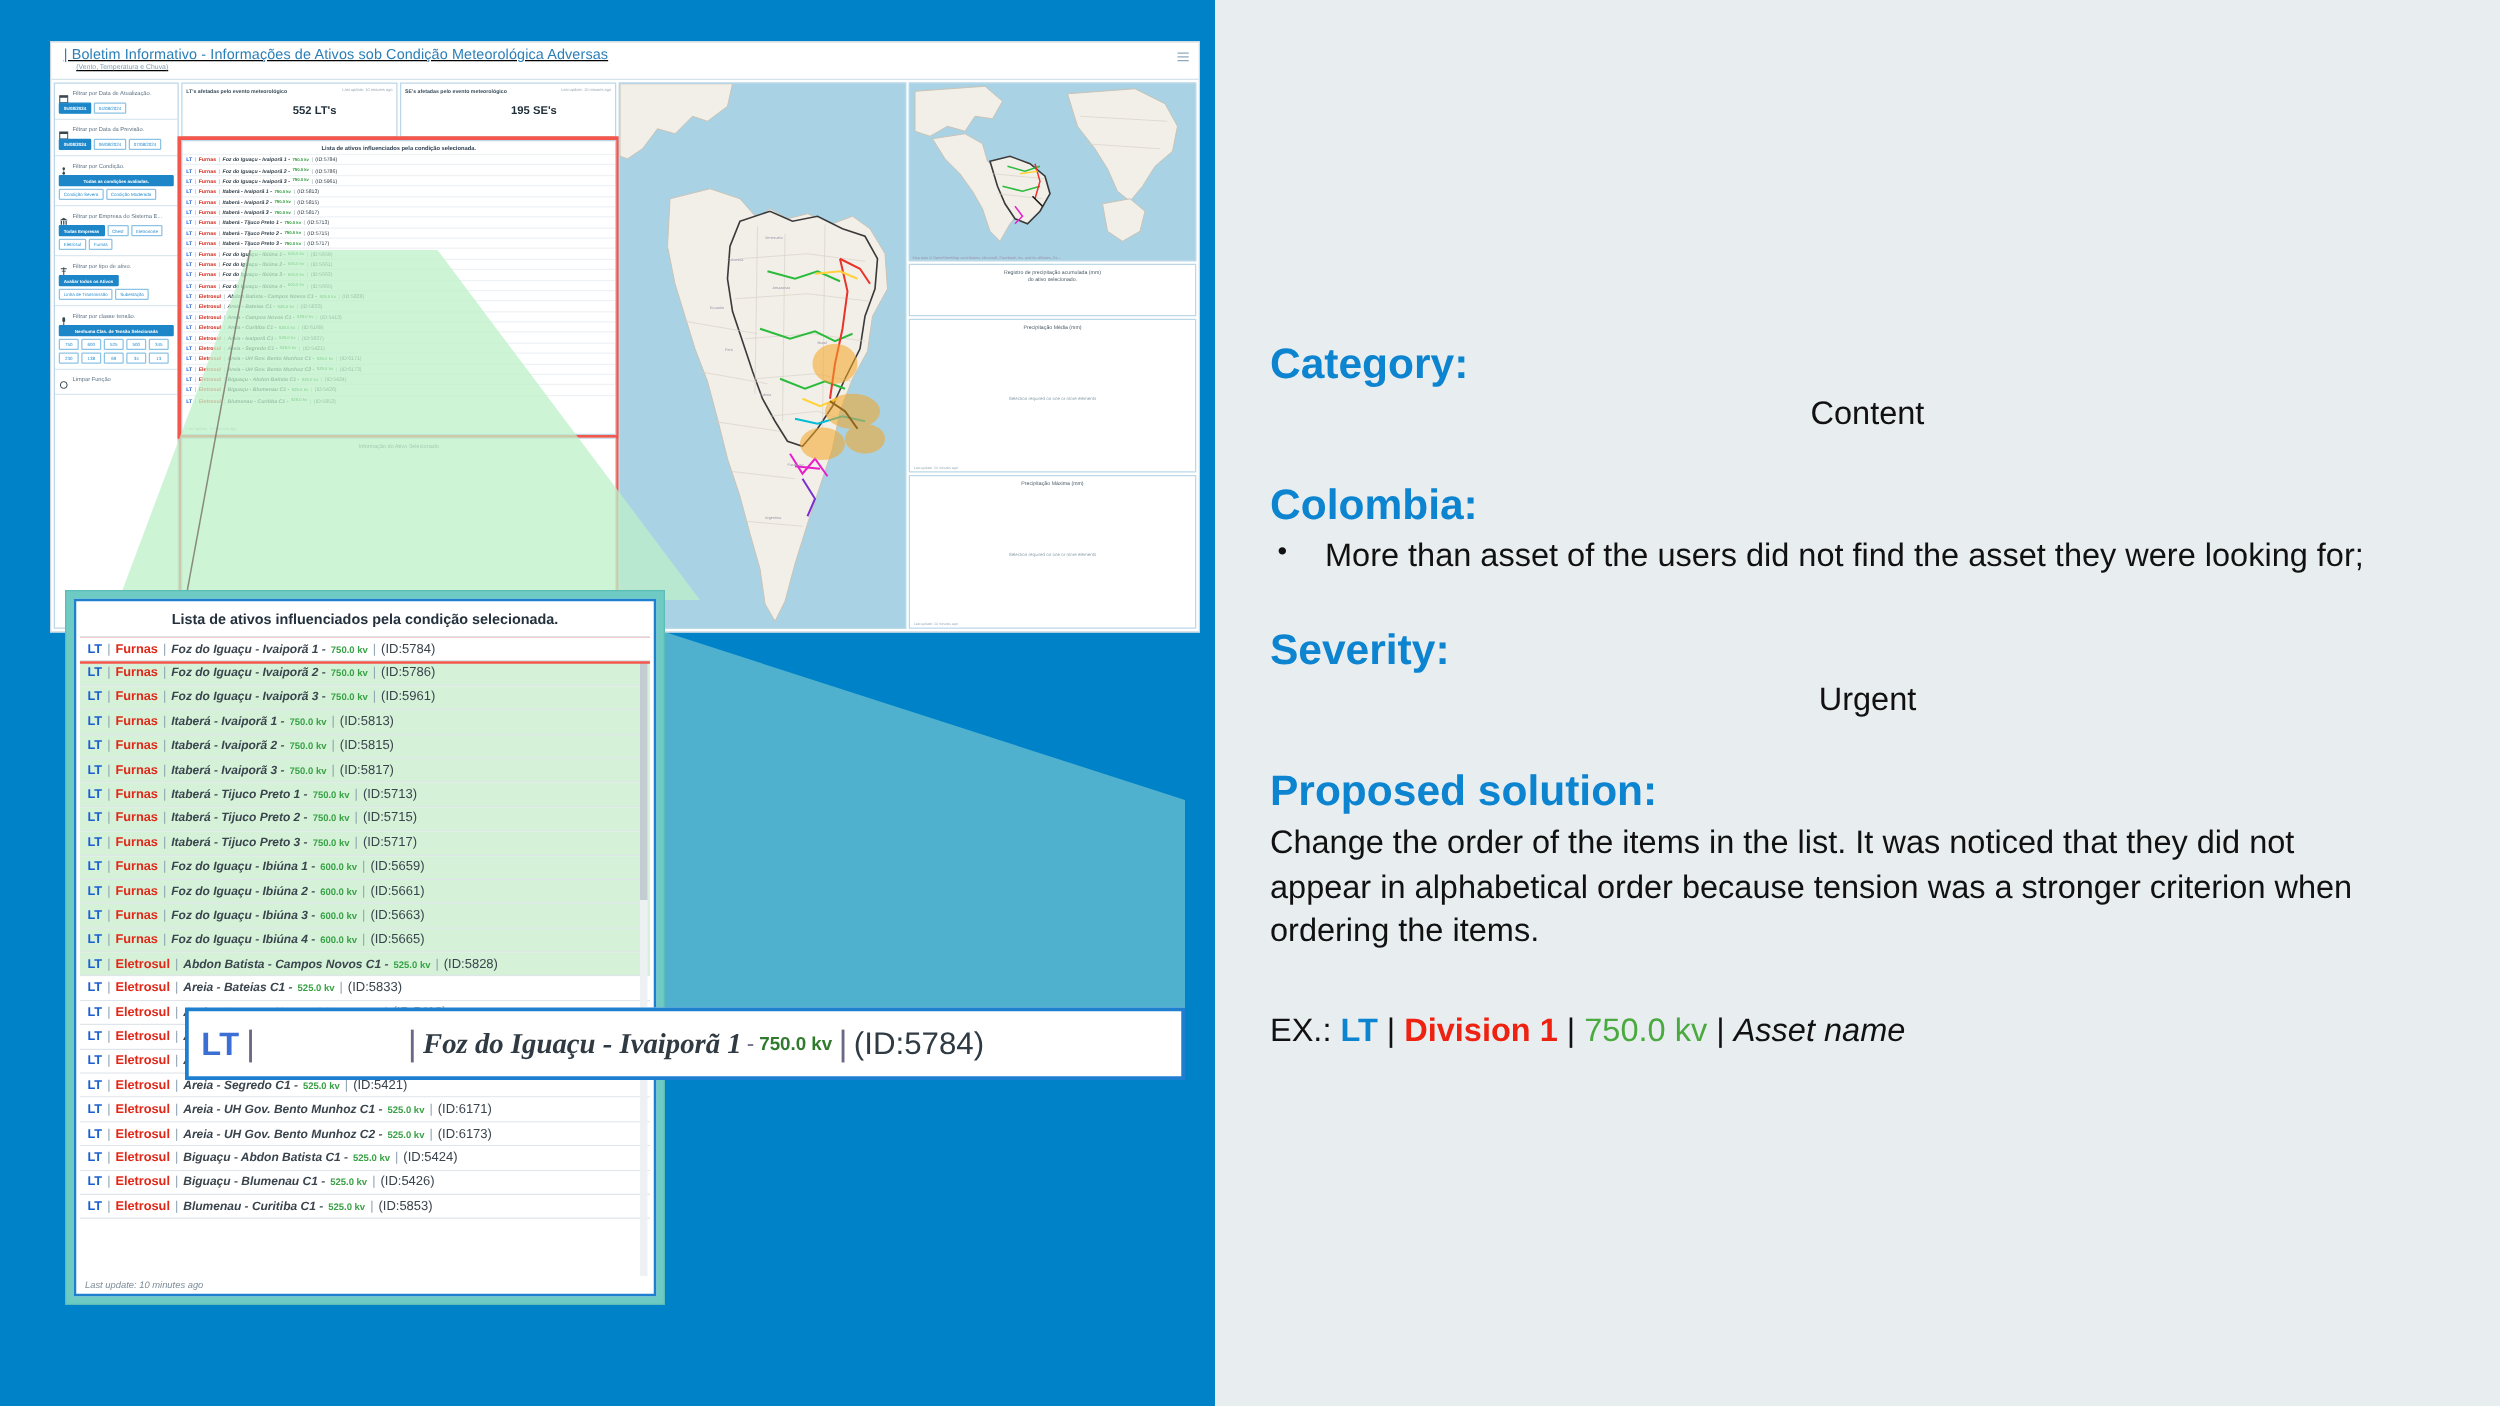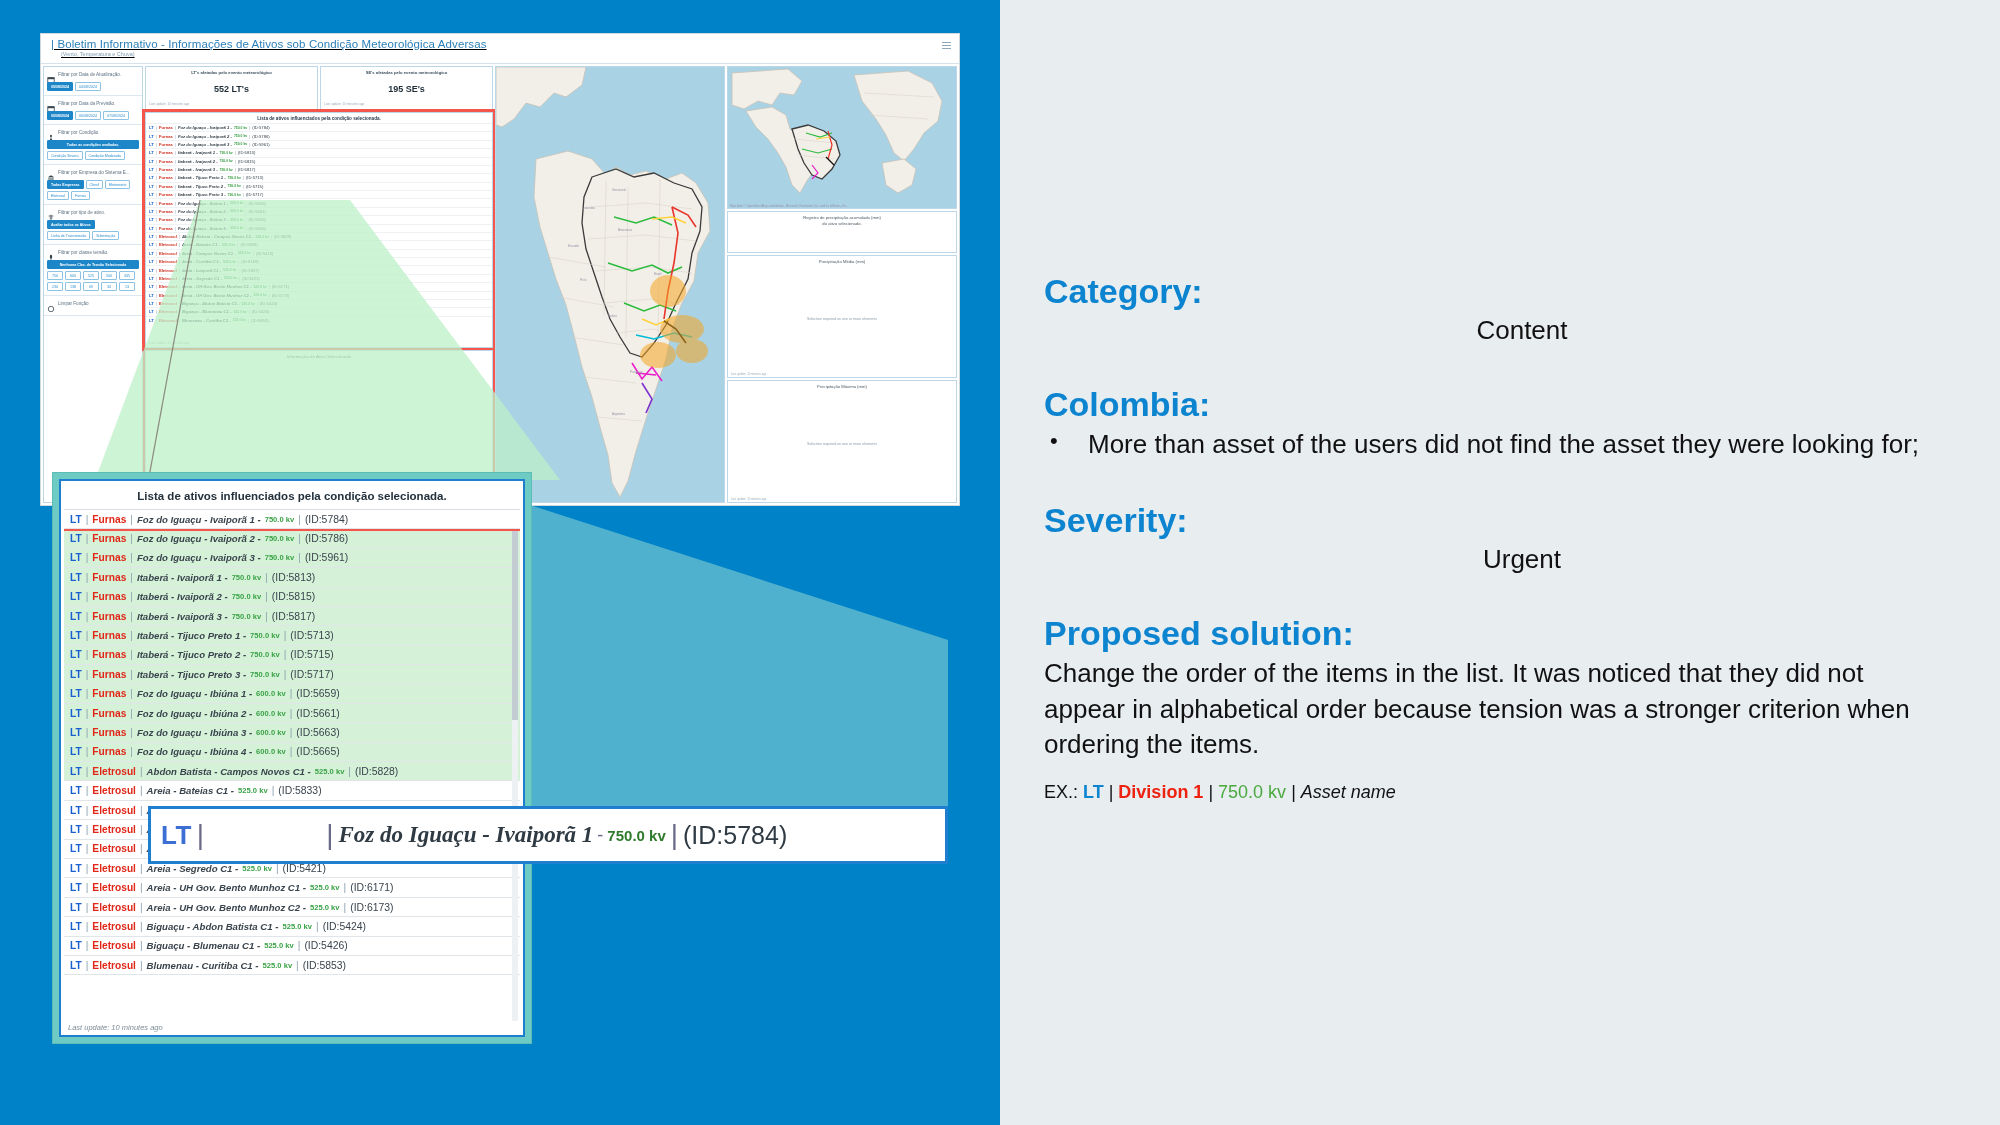--- a/index.html
+++ b/index.html
@@ -46,21 +46,21 @@
     border-radius: 1px; padding: 1.5px 3px; background: #fff; white-space: nowrap;
   }
   .chip.on { background: #1c86c8; color: #fff; border-color: #1c86c8; font-weight: bold; }
   .chip.wide { width: 100%; text-align: center; }
   .chip.v { width: 16px; text-align: center; padding: 1.5px 0; }
 
   
   .center { flex: 1; display: flex; flex-direction: column; gap: 2px; min-width: 0; }
   .kpirow { display: flex; gap: 2px; height: 44px; }
   .kpi { flex: 1; border: 1px solid #bcd7e8; background:#fff; padding: 3px;
-         display:flex; flex-direction:column; }
+         display:flex; flex-direction:row; }
   .kpi-t { font-size: 4.2px; color: #3c4f5c; text-align:center; font-weight:bold; }
   .kpi-v { font-size: 9px; color: #1f2e38; text-align:center; font-weight:bold;
            flex:1; display:flex; align-items:center; justify-content:center; }
   .kpi-f { font-size: 3.2px; color: #9aabb7; }
 
   .listpanel { border: 1px solid #bcd7e8; background: #fff; height: 236px;
                display: flex; flex-direction: column; position: relative; }
   .listpanel.hl { outline: 3px solid #f4564b; outline-offset: 0px; }
   .lp-title { font-size: 4.6px; font-weight: bold; color: #2c3e50; text-align: center;
               padding: 3px 0 2px 0; }
@@ -149,40 +149,40 @@
   }
   .co-lt { color: #3b6fd4; font-weight: bold; font-size: 26px; letter-spacing: .5px; }
   .co-sep { color: #6a6a88; font-size: 28px; font-weight: 300; margin: 0 5px; }
   .co-gap { width: 112px; }
   .co-name { color: #2f3a43; font-style: italic; font-weight: bold; font-size: 23px; font-family: Liberation Serif, serif; }
   .co-kv { color: #2f7a2c; font-weight: bold; font-size: 15px; }
   .co-id { color: #2f3a43; font-size: 25px; }
 
   
   #right-panel {
-    position: absolute; left: 1000px; top: 0; width: 1000px; height: 1125px;
+    position: absolute; left: 972px; top: 0; width: 1000px; height: 1125px;
     background: #e8edf0; padding: 272px 0 0 44px;
   }
   .sec-h {
     color: #0c84d0; font-weight: bold; font-size: 34px; line-height: 1.12;
     margin-bottom: 4px;
   }
   .sec-p { color: #111; font-size: 26px; line-height: 1.28; text-align: center; }
   .sec { margin-bottom: 38px; }
   ul.bullets { list-style: none; margin-top: 4px; }
   ul.bullets li {
     position: relative; padding-left: 44px; color: #111;
     font-size: 26px; line-height: 1.36; margin-bottom: 2px;
     max-width: 880px;
   }
   ul.bullets li:before {
     content: "•"; position: absolute; left: 6px; top: -1px; font-size: 22px;
   }
   .sol-body { max-width: 890px; color: #111; font-size: 26px; line-height: 1.36; }
-  .ex-line { margin-top: 20px; font-size: 18px; color: #111; }
+  .ex-line { margin-top: 47px; font-size: 26px; color: #111; }
   .ex-lt { color: #0c84d0; font-weight: bold; }
   .ex-div { color: #ee2211; font-weight: bold; }
   .ex-kv { color: #4aa93f; }
   .ex-name { font-style: italic; }
   .ex-sep { color: #111; }
 </style>
 </head>
 <body>
 
 <div id="left-panel"></div>

